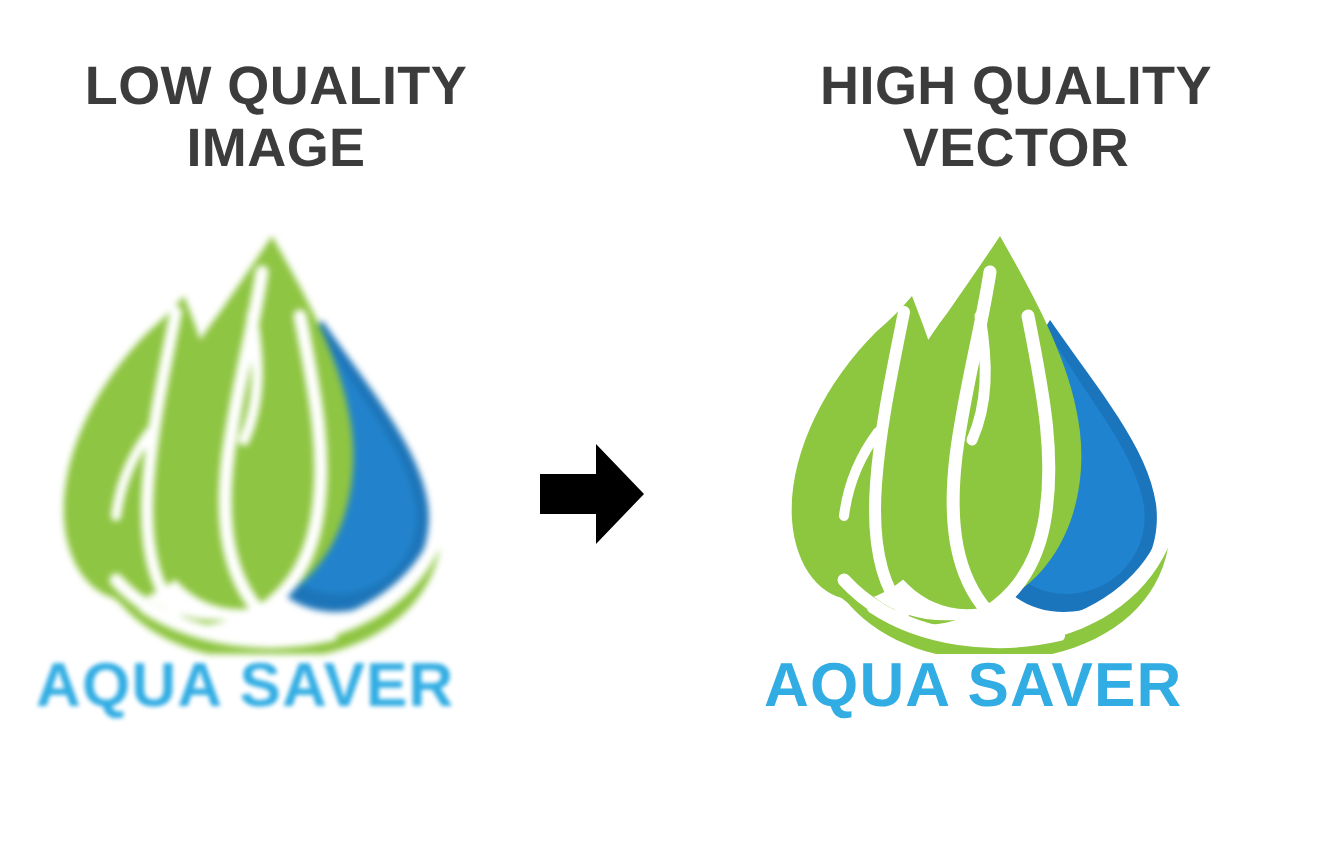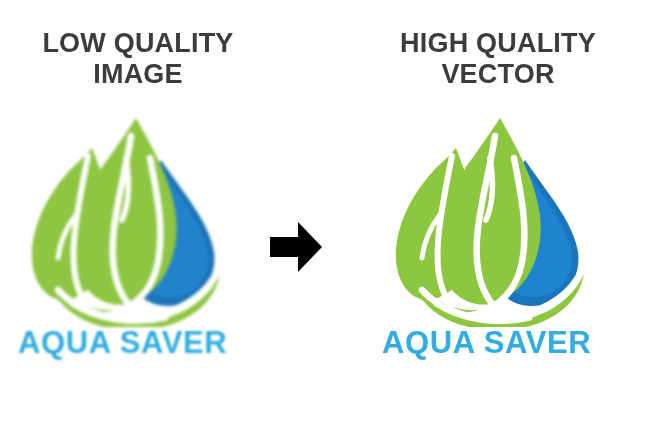--- a/index.html
+++ b/index.html
@@ -23,21 +23,21 @@
     text-align:center;
     font-family:"Liberation Sans", sans-serif;
     font-weight:bold;
     font-size:27px;
     line-height:31px;
     letter-spacing:0.2px;
     color:#3c3c3c;
     white-space:pre-line;
   }
   .heading.left  { left:-12px; }
-  .heading.right { left:348px; }
+  .heading.right { left:358px; }
 
   
   .logo-block {
     position:absolute;
     top:112px;
     width:240px;
     height:265px;
   }
   .logo-block.left  { left:18px; }
   .logo-block.right { left:382px; }

